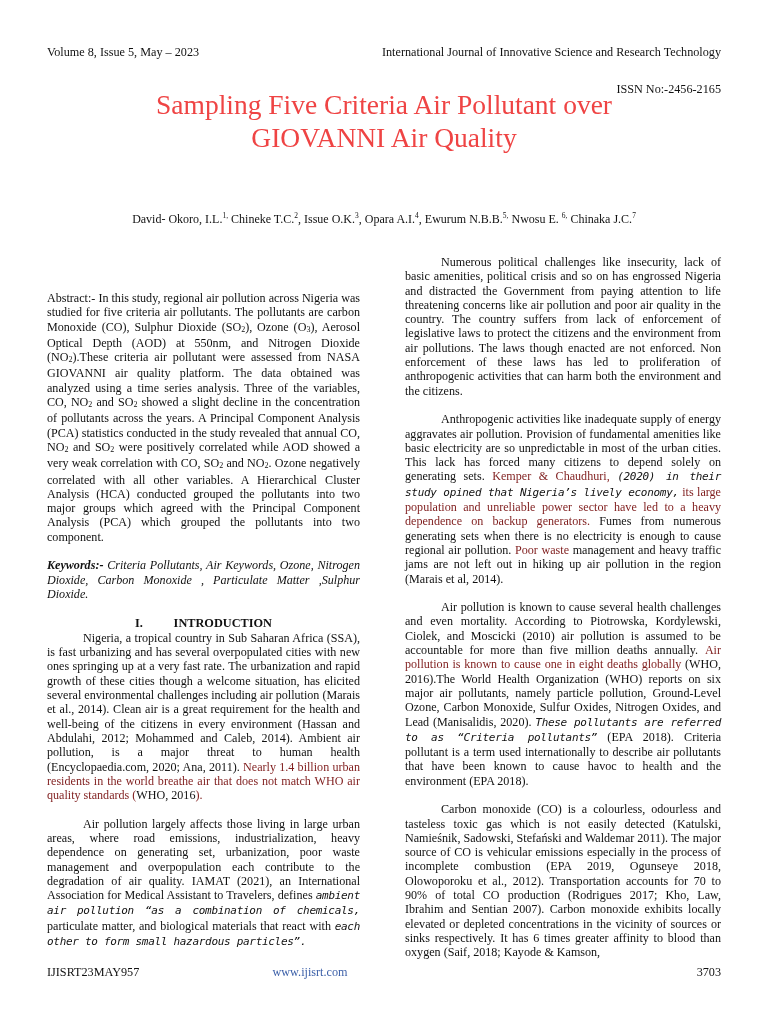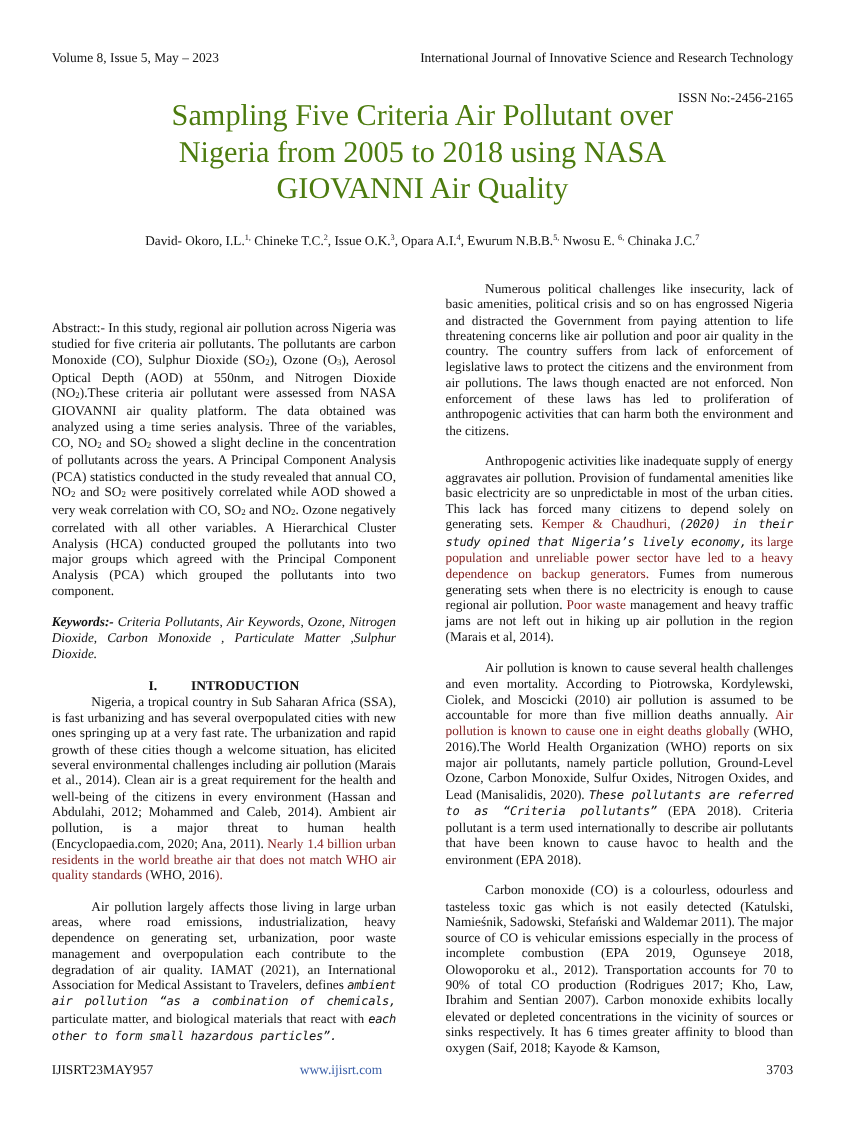--- a/index.html
+++ b/index.html
@@ -3,21 +3,21 @@
 <meta charset="utf-8">
 <style>
   html, body { margin: 0; padding: 0; background: #ffffff; }
   body { width: 768px; height: 1024px; position: relative; overflow: hidden;
          font-family: "Liberation Serif", "DejaVu Serif", serif; color: #111; }
   .hdr { position: absolute; font-size: 12.2px; white-space: nowrap; }
   #hdr-vol { left: 47px; top: 45px; }
   #hdr-journal { right: 47px; top: 45px; }
   #hdr-issn { right: 47px; top: 66px; margin-top: 16px; }
   #title { position: absolute; left: 0; width: 768px; top: 88px; text-align: center;
-           font-size: 27.5px; line-height: 33px; color: #4d7c0f; }
+           font-size: 27.5px; line-height: 33px; color: #ef4444; }
   #title div { white-space: nowrap; }
   #authors { position: absolute; left: 0; width: 768px; top: 212px; text-align: center;
              font-size: 12px; white-space: nowrap; }
   #authors sup { font-size: 7.5px; vertical-align: super; line-height: 0; }
   .col { position: absolute; top: 255px; width: 313px; font-size: 12.1px; line-height: 14.3px; }
   #col-left { left: 47px; }
   #col-right { left: 405px; width: 316px; }
   p { margin: 0; text-align: justify; }
   .indent { text-indent: 36px; }
   .gap { margin-top: 14.3px; }
@@ -36,21 +36,20 @@
 </style>
 </head>
 <body>
 
 <div class="hdr" id="hdr-vol">Volume 8, Issue 5, May – 2023</div>
 <div class="hdr" id="hdr-journal">International Journal of Innovative Science and Research Technology</div>
 <div class="hdr" id="hdr-issn">ISSN No:-2456-2165</div>
 
 <div id="title">
   <div>Sampling Five Criteria Air Pollutant over</div>
-  <div>Nigeria from 2005 to 2018 using NASA</div>
   <div>GIOVANNI Air Quality</div>
 </div>
 
 <div id="authors">
   <span>David- Okoro, I.L.</span><sup>1,</sup><span> Chineke T.C.</span><sup>2</sup><span>, Issue O.K.</span><sup>3</sup><span>,  Opara A.I.</span><sup>4</sup><span>, Ewurum N.B.B.</span><sup>5,</sup><span> Nwosu E. </span><sup>6,</sup><span> Chinaka J.C.</span><sup>7</sup>
 </div>
 
 <div class="col" id="col-left">
   <p class="abstract"><span>Abstract:-</span><span> In this study, regional air pollution across Nigeria was studied for five criteria air pollutants. The pollutants are carbon Monoxide (CO), Sulphur Dioxide (SO</span><sub>2</sub><span>), Ozone (O</span><sub>3</sub><span>), Aerosol Optical Depth (AOD) at 550nm, and Nitrogen Dioxide (NO</span><sub>2</sub><span>).These criteria air pollutant were assessed from NASA GIOVANNI air quality platform. The data obtained was analyzed using a time series analysis. Three of the variables, CO, NO</span><sub>2</sub><span> and SO</span><sub>2</sub><span> showed a slight decline in the concentration of pollutants across the years.  A Principal Component Analysis (PCA) statistics conducted in the study revealed that annual CO, NO</span><sub>2</sub><span> and SO</span><sub>2</sub><span> were positively correlated while AOD showed a very weak correlation with CO, SO</span><sub>2</sub><span> and NO</span><sub>2</sub><span>. Ozone negatively correlated with all other variables. A Hierarchical Cluster Analysis (HCA) conducted grouped the pollutants into two major groups which agreed with the Principal Component Analysis (PCA) which grouped the pollutants into two component.</span></p>
 

